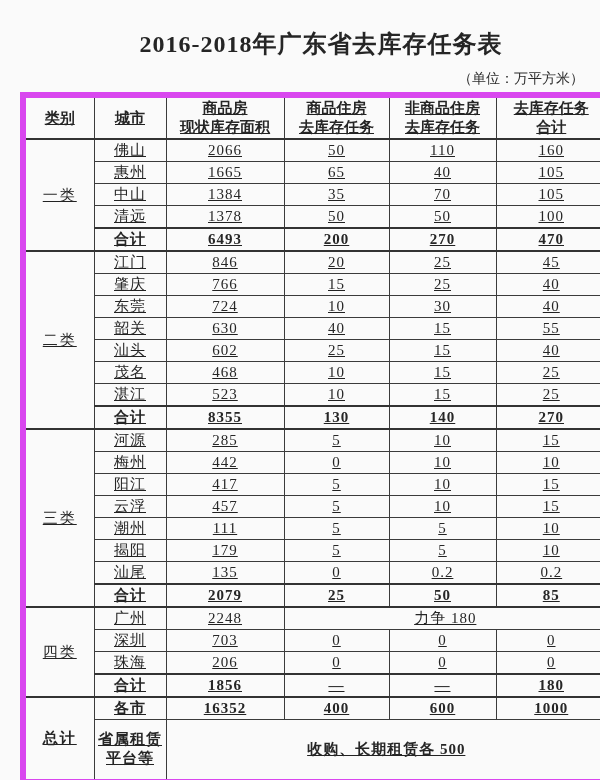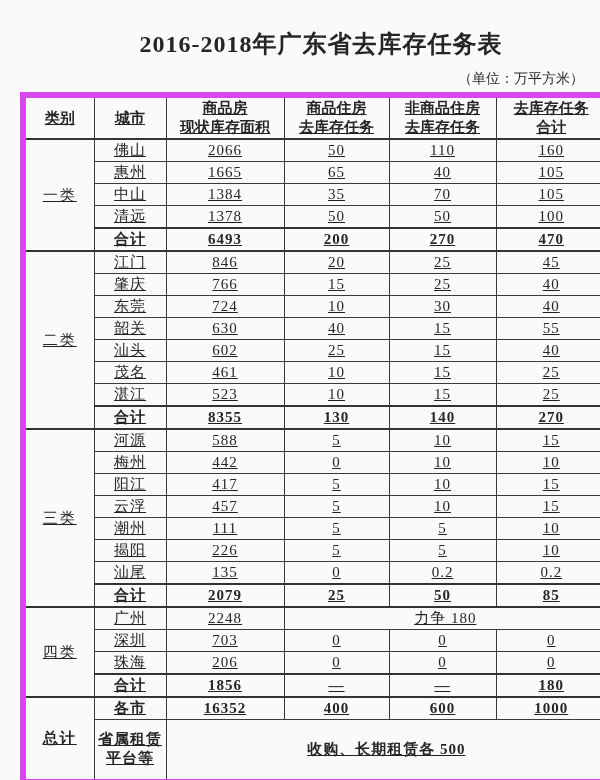--- a/index.html
+++ b/index.html
@@ -172,21 +172,21 @@
         </tr>
         <tr>
           <td class="city-cell">汕头</td>
           <td>602</td>
           <td>25</td>
           <td>15</td>
           <td>40</td>
         </tr>
         <tr>
           <td class="city-cell">茂名</td>
-          <td>461</td>
+          <td>468</td>
           <td>10</td>
           <td>15</td>
           <td>25</td>
         </tr>
         <tr>
           <td class="city-cell">湛江</td>
           <td>523</td>
           <td>10</td>
           <td>15</td>
           <td>25</td>
@@ -194,21 +194,21 @@
         <tr class="total-row bold-row">
           <td class="city-cell">合计</td>
           <td>8355</td>
           <td>130</td>
           <td>140</td>
           <td>270</td>
         </tr>
         <tr class="group-start">
           <td rowspan="8" class="category-cell">三类</td>
           <td class="city-cell">河源</td>
-          <td>588</td>
+          <td>285</td>
           <td>5</td>
           <td>10</td>
           <td>15</td>
         </tr>
         <tr>
           <td class="city-cell">梅州</td>
           <td>442</td>
           <td>0</td>
           <td>10</td>
           <td>10</td>
@@ -229,21 +229,21 @@
         </tr>
         <tr>
           <td class="city-cell">潮州</td>
           <td>111</td>
           <td>5</td>
           <td>5</td>
           <td>10</td>
         </tr>
         <tr>
           <td class="city-cell">揭阳</td>
-          <td>226</td>
+          <td>179</td>
           <td>5</td>
           <td>5</td>
           <td>10</td>
         </tr>
         <tr>
           <td class="city-cell">汕尾</td>
           <td>135</td>
           <td>0</td>
           <td>0.2</td>
           <td>0.2</td>

